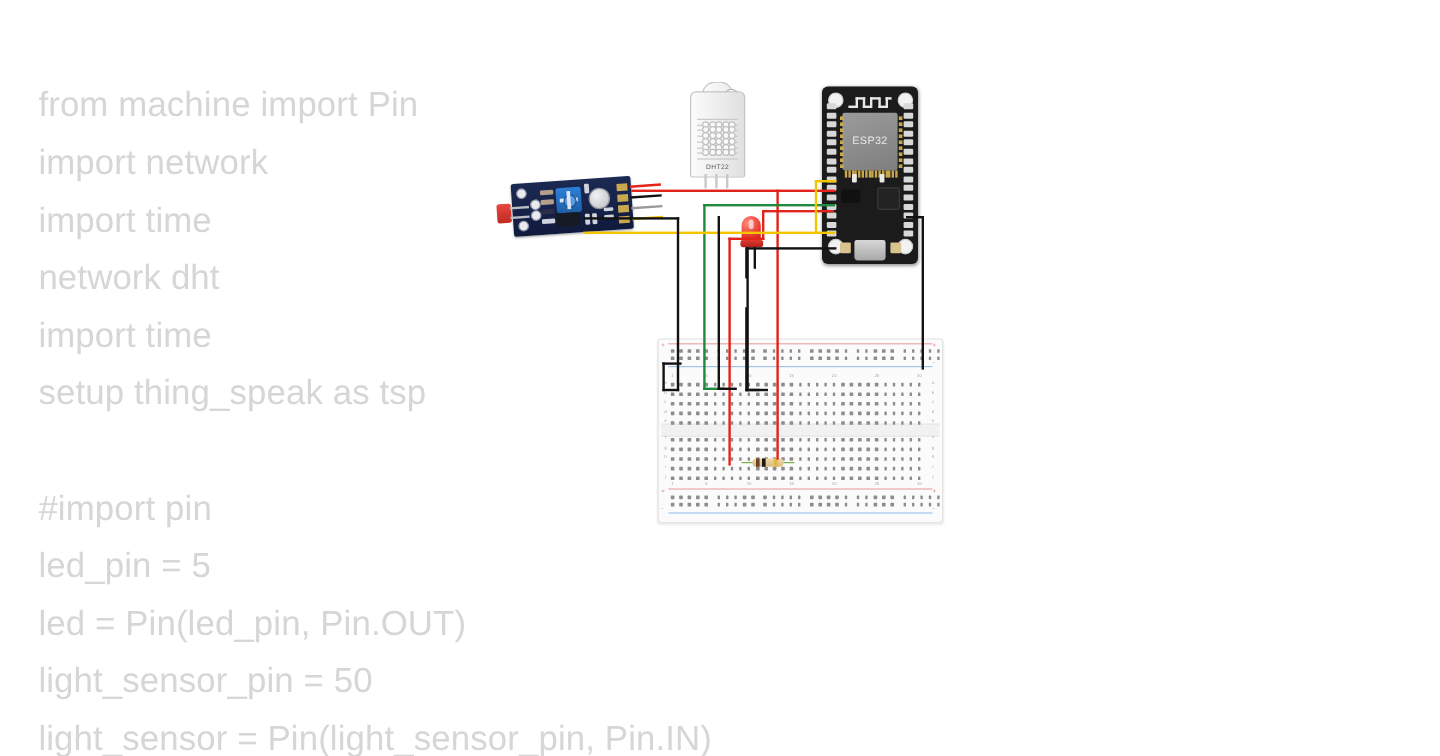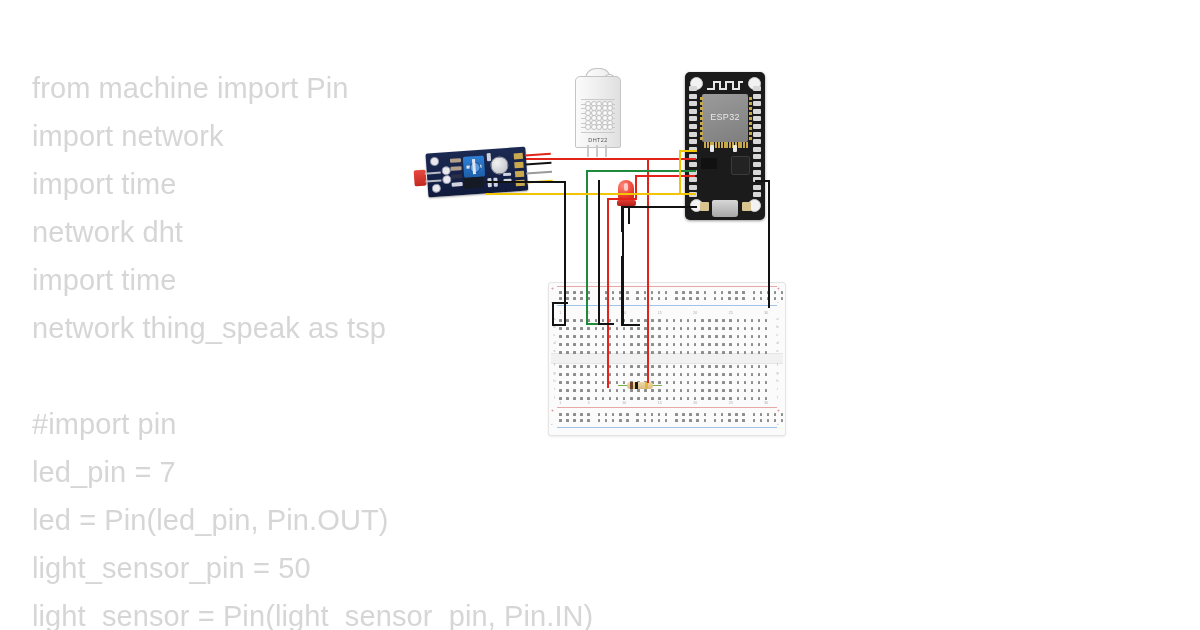--- a/index.html
+++ b/index.html
@@ -247,24 +247,24 @@
 </style>
 </head>
 <body>
 
 <div id="code-panel">
     <div class="code-line" style="top: 72px;">from machine import Pin</div>
     <div class="code-line" style="top: 120px;">import network</div>
     <div class="code-line" style="top: 168px;">import time</div>
     <div class="code-line" style="top: 216px;">network dht</div>
     <div class="code-line" style="top: 264px;">import time</div>
-    <div class="code-line" style="top: 312px;">network thing_speak as tsp</div>
+    <div class="code-line" style="top: 312px;">setup thing_speak as tsp</div>
     <div class="code-line" style="top: 360px;"></div>
     <div class="code-line" style="top: 408px;">#import pin</div>
-    <div class="code-line" style="top: 456px;">led_pin = 7</div>
+    <div class="code-line" style="top: 456px;">led_pin = 5</div>
     <div class="code-line" style="top: 504px;">led = Pin(led_pin, Pin.OUT)</div>
     <div class="code-line" style="top: 552px;">light_sensor_pin = 50</div>
     <div class="code-line" style="top: 600px;">light_sensor = Pin(light_sensor_pin, Pin.IN)</div>
   </div>
 
 <div id="circuit">
 
   <div id="wire-layer">
       <div class="wire" style="left: 126px; top: 108px; width: 170px; height: 2.2px; background: rgb(226, 35, 26); z-index: 1;"></div>
       <div class="wire" style="left: 247px; top: 108px; width: 2.2px; height: 225px; background: rgb(226, 35, 26); z-index: 1;"></div>

